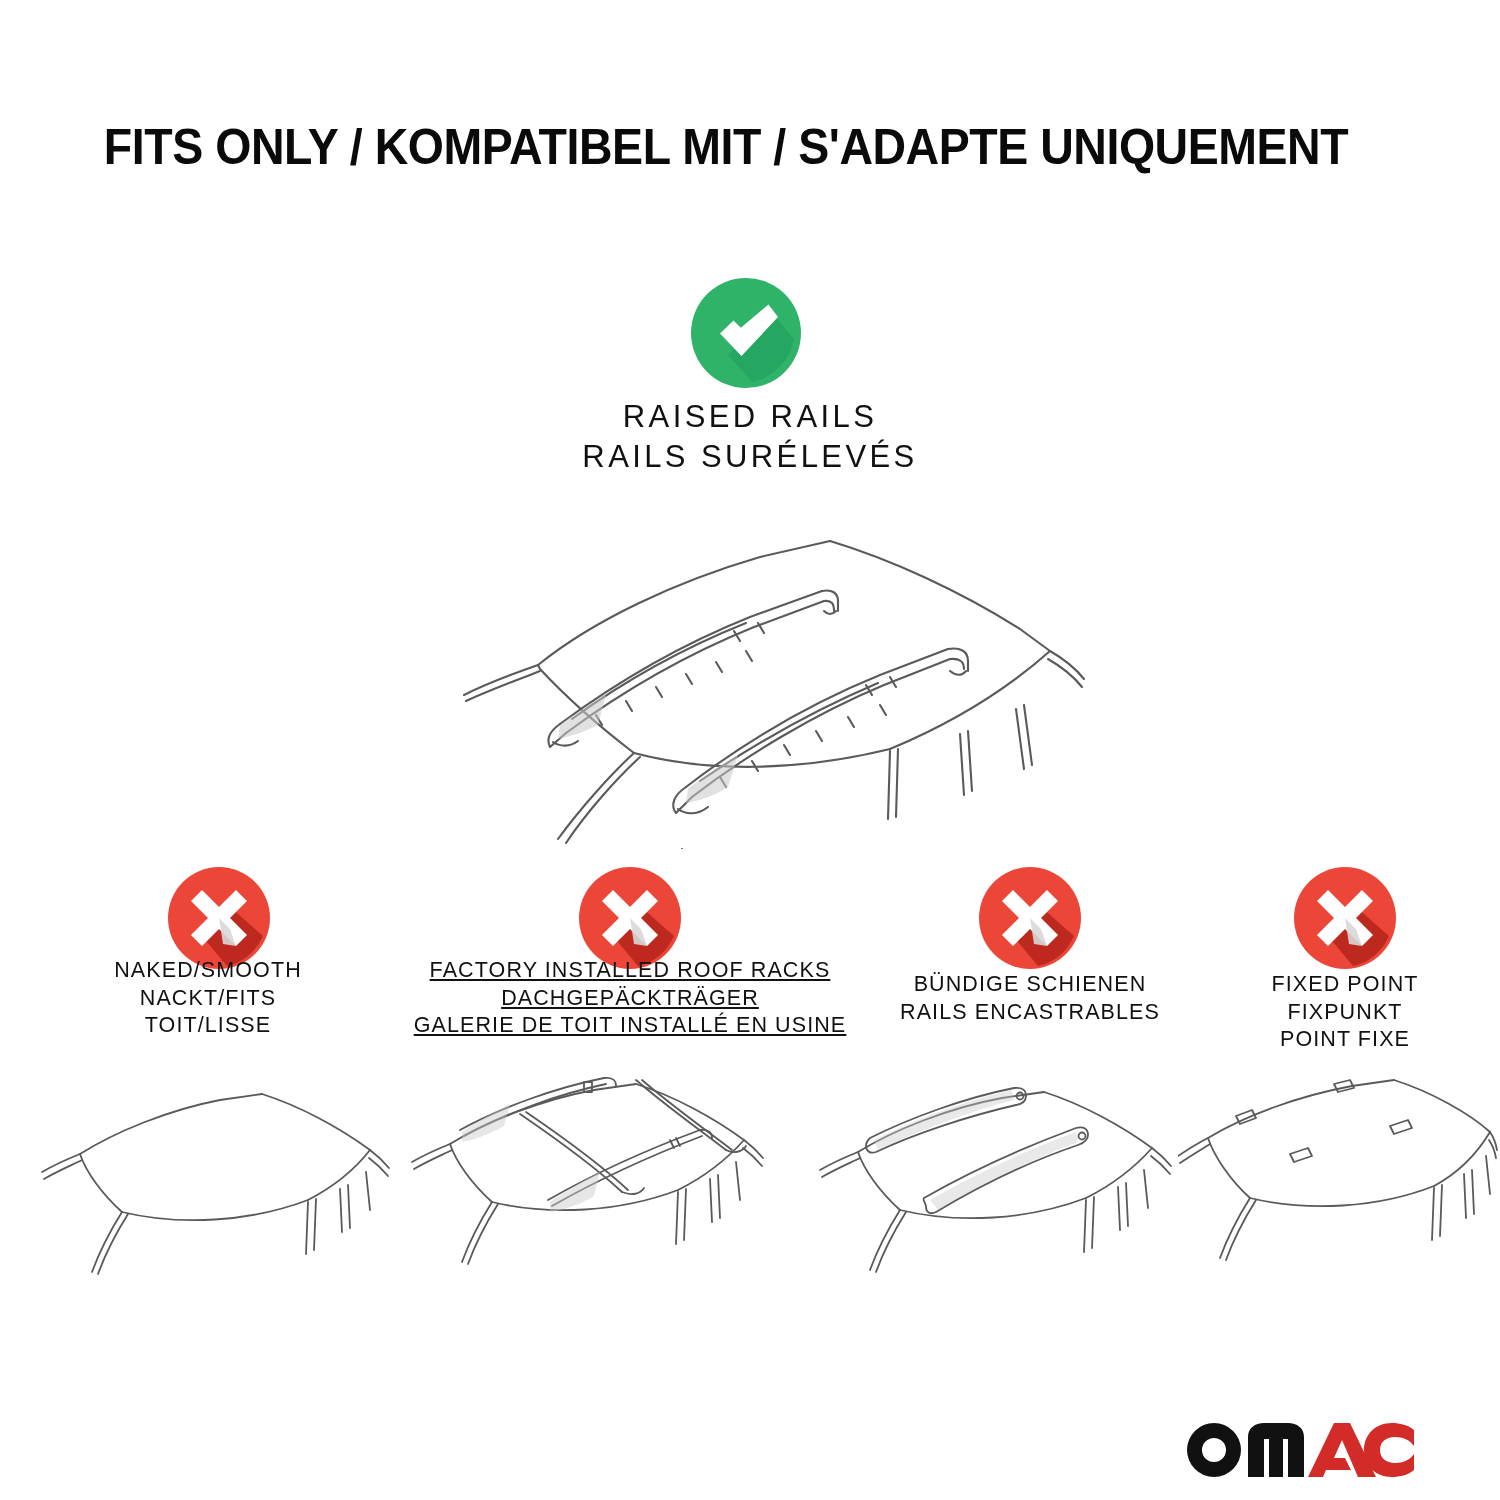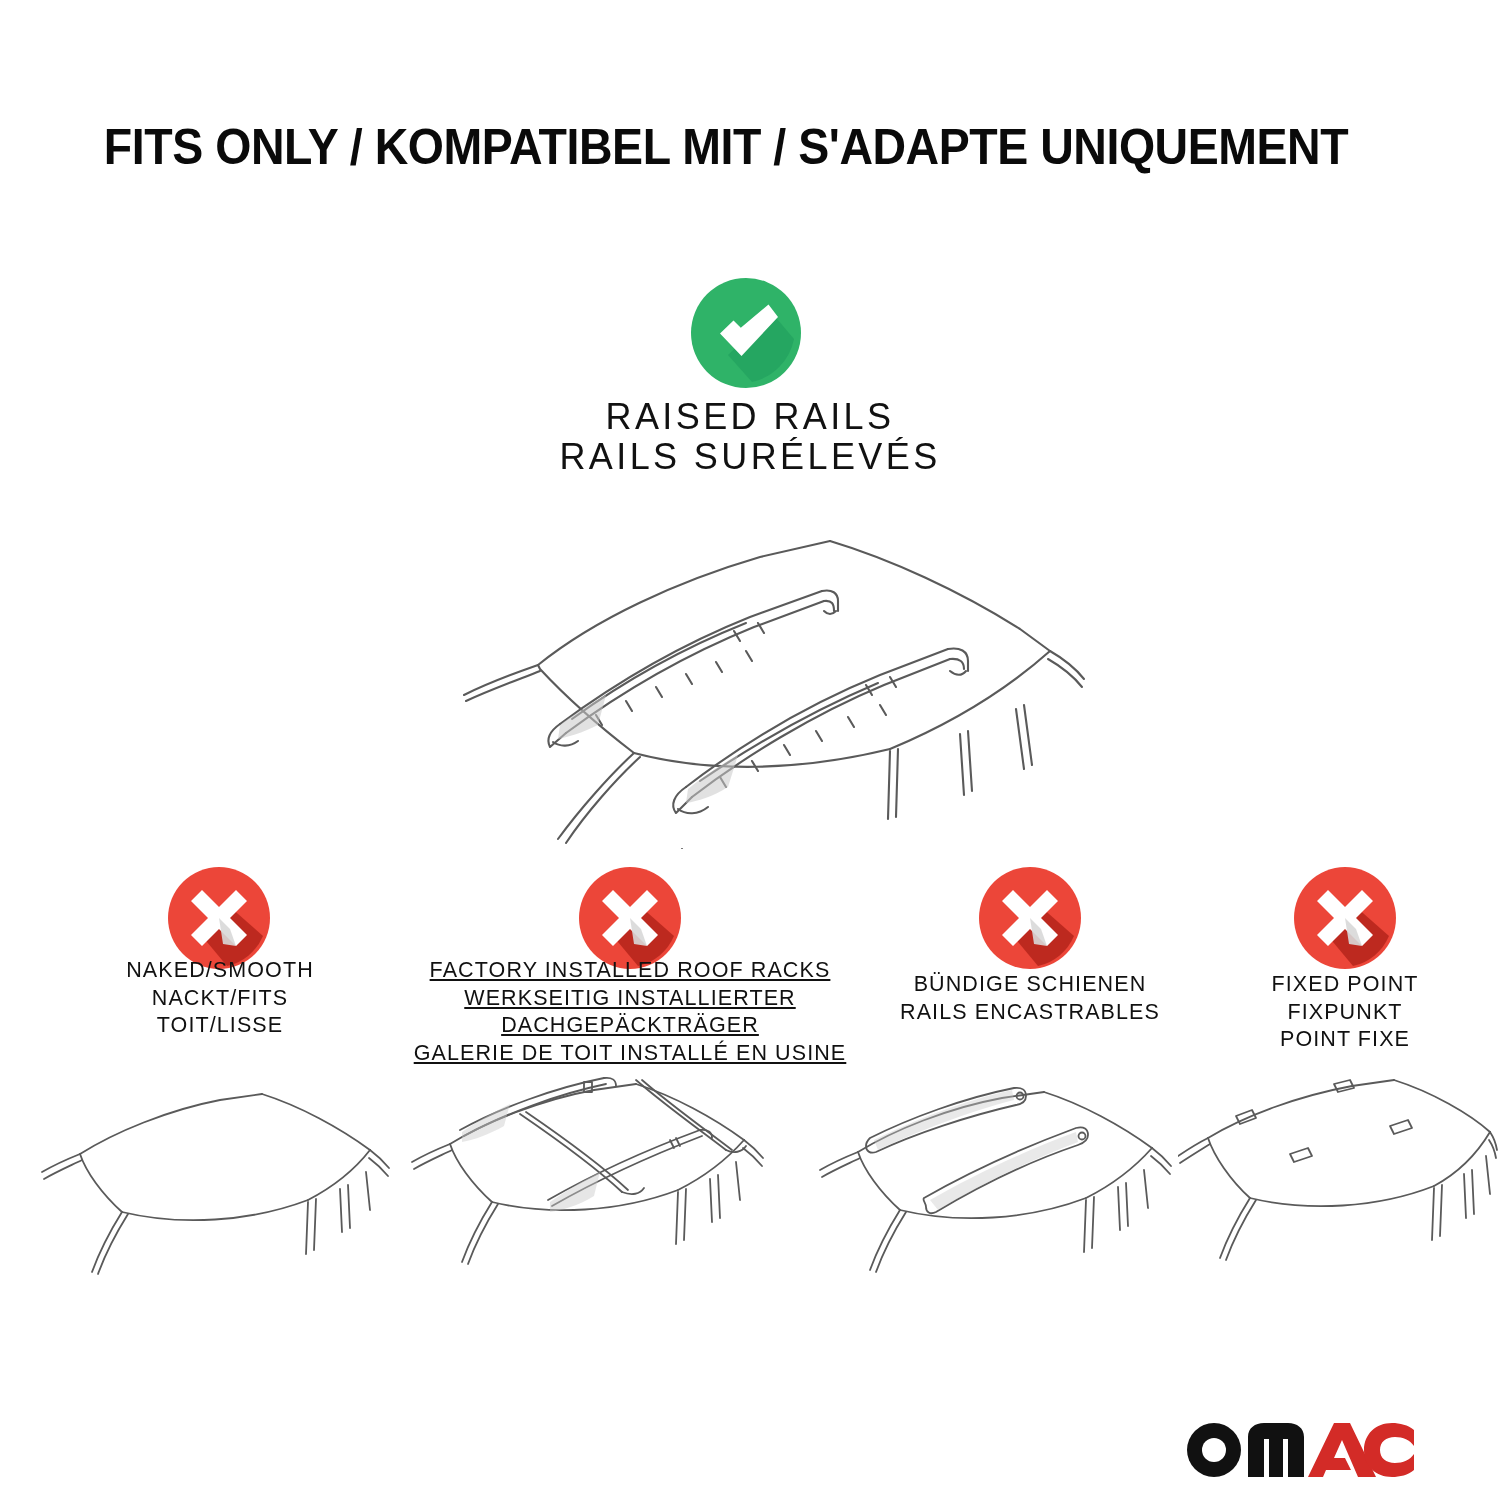--- a/index.html
+++ b/index.html
@@ -29,21 +29,21 @@
   
   .badge{position:absolute;}
   .badge svg{display:block;}
 
   
   .ok-label{
     position:absolute;
     left:430px;width:640px;top:383px;
     text-align:center;
     color:#111;
-    font-size:36px;
+    font-size:31px;
     font-weight:300;
     letter-spacing:3.4px;
     line-height:40px;
     white-space:nowrap;
   }
   .ok-label div{white-space:nowrap;}
 
   .col-label{
     position:absolute;
     text-align:center;
@@ -186,29 +186,28 @@
 
   <div class="badge" style="left:1293px;top:852px;">
     <svg width="104" height="104" viewBox="0 0 104 104">
       <circle cx="52" cy="52" r="51" fill="#EC4639"></circle>
       <path d="M62 40 L96 70 A51 51 0 0 1 60 100 L30 64 Z" fill="#AE2017" opacity="0.75"></path>
       <path d="M35 24 L52 41 L69 24 L80 35 L63 52 L80 69 L69 80 L52 63 L35 80 L24 69 L41 52 L24 35 Z" fill="#ffffff"></path>
       <path d="M52 52 L63 63 L69 80 L56 78 Z" fill="#d8d8d8" opacity="0.9"></path>
     </svg>
   </div>
 
-  <div class="col-label" style="left:45px;width:350px;top:943px;">
+  <div class="col-label" style="left:33px;width:350px;top:943px;">
     <div>NAKED/SMOOTH</div>
     <div>NACKT/FITS</div>
     <div>TOIT/LISSE</div>
   </div>
 
   <div class="col-label" style="left:400px;width:460px;top:943px;text-decoration:underline;">
     <div>FACTORY INSTALLED ROOF RACKS</div>
-    <div>WERKSEITIG INSTALLIERTER</div>
     <div>DACHGEPÄCKTRÄGER</div>
     <div>GALERIE DE TOIT INSTALLÉ EN USINE</div>
   </div>
 
   <div class="col-label" style="left:855px;width:350px;top:957px;">
     <div>BÜNDIGE SCHIENEN</div>
     <div>RAILS ENCASTRABLES</div>
   </div>
 
   <div class="col-label" style="left:1200px;width:290px;top:957px;">

